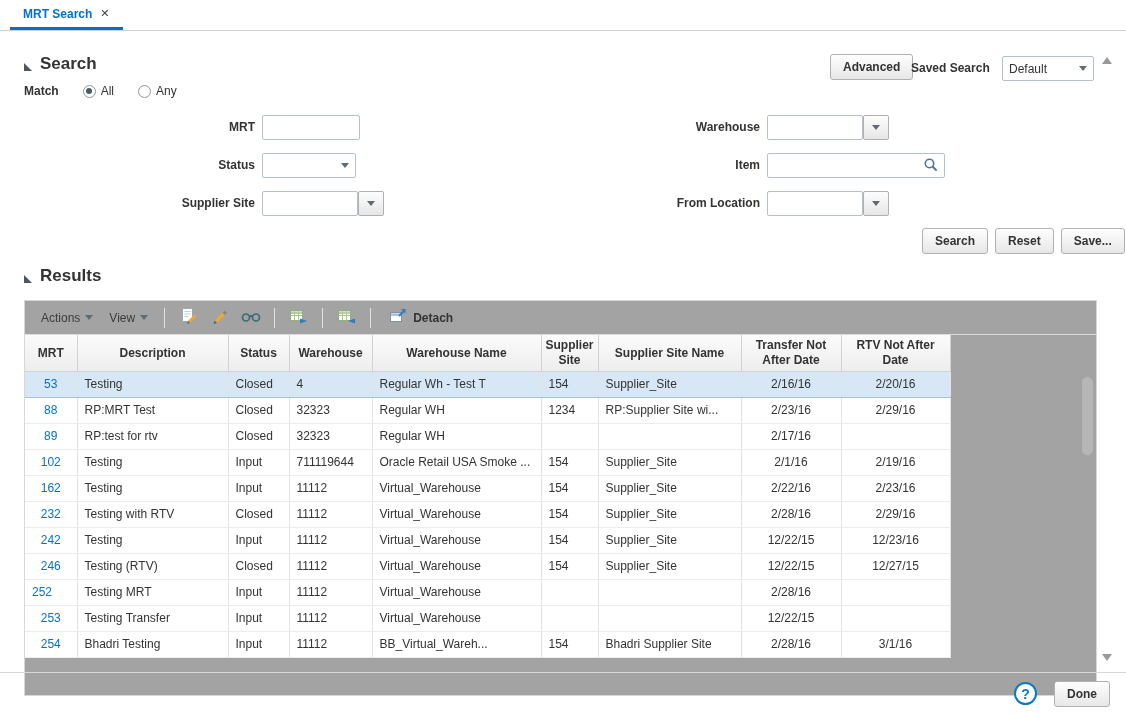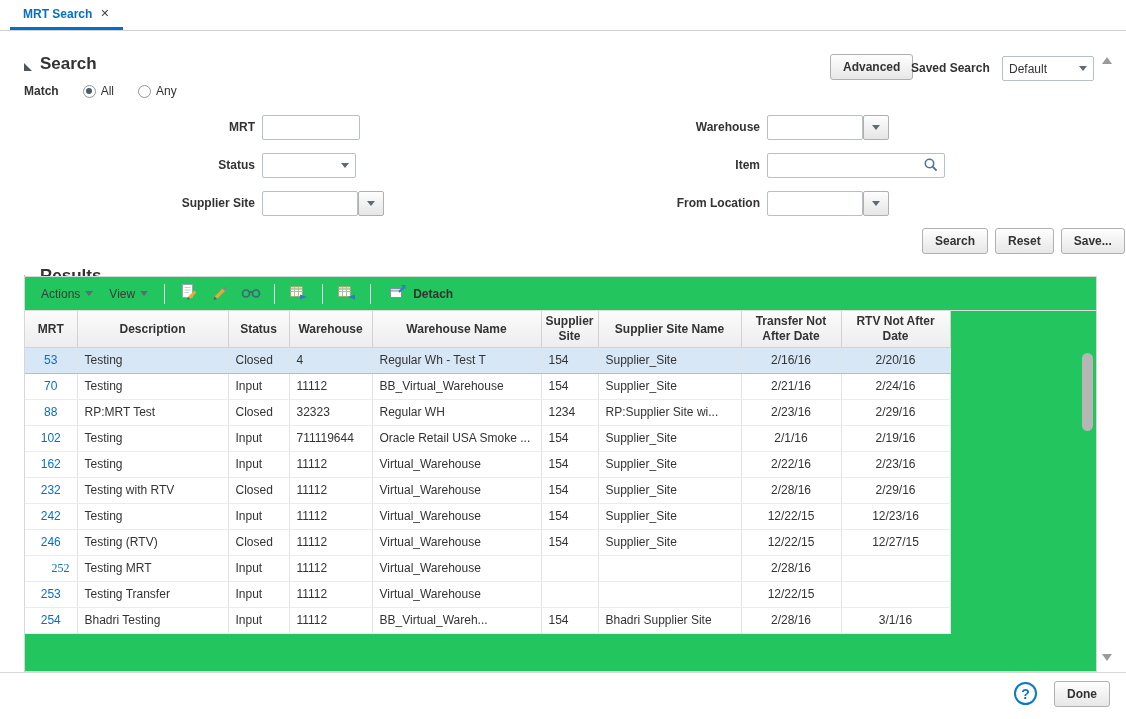--- a/index.html
+++ b/index.html
@@ -40,22 +40,22 @@
   #advanced-btn{position:absolute;left:830px;top:54px}
   #saved-label{position:absolute;left:911px;top:61px;font-weight:bold}
   #saved-select{left:1002px;top:56px;width:92px}
   #match-row{position:absolute;left:24px;top:84px;display:flex;gap:24px}
   #match-row .mlabel{font-weight:bold}
   #search-btns{position:absolute;top:228px;left:922px;display:flex;gap:7px}
   .mag-icon{position:absolute;cursor:pointer}
 
   
   #results-hdr{position:absolute;left:24px;top:266px}
-  #results-box{position:absolute;left:24px;top:276px;width:1073px;height:396px;border:1px solid #d7d7d7;
-               background:#22c55e;box-sizing:border-box}
+  #results-box{position:absolute;left:24px;top:300px;width:1073px;height:396px;border:1px solid #d7d7d7;
+               background:#a3a3a3;box-sizing:border-box}
   #toolbar{height:34px;border-bottom:1px solid #dcdcdc;display:flex;align-items:center;padding:0 10px;gap:4px;box-sizing:border-box}
   .menu{display:flex;align-items:center;gap:5px;padding:3px 6px;cursor:pointer;color:#3c3c3c}
   .tsep{width:1px;height:20px;background:#e2e2e2;margin:0 6px}
   .icon-btn{width:27px;height:24px;display:flex;align-items:center;justify-content:center;cursor:pointer;border-radius:2px}
   #detach-btn{display:flex;align-items:center;gap:6px;padding:3px 8px;cursor:pointer;font-weight:bold}
 
   #table-wrap{position:relative;height:333px;overflow:hidden}
   table{border-collapse:collapse;table-layout:fixed;width:925px}
   th{background:linear-gradient(#fbfbfb,#ededed);border:1px solid #d2d2d2;border-top:none;font-weight:bold;
      font-size:12px;color:#333;height:36px;padding:2px 4px;text-align:center;vertical-align:middle;line-height:1.2;
@@ -265,42 +265,42 @@
             <td style="text-align: left;">Testing</td>
             <td style="text-align: left;">Closed</td>
             <td style="text-align: left;">4</td>
             <td style="text-align: left;">Regular Wh - Test T</td>
             <td style="text-align: left;">154</td>
             <td style="text-align: left;">Supplier_Site</td>
             <td style="text-align: center;">2/16/16</td>
             <td style="text-align: center;">2/20/16</td>
           </tr>
           <tr>
-            <td class="link" style="text-align: center;">70</td>
-            <td style="text-align: left;">Testing</td>
-            <td style="text-align: left;">Input</td>
-            <td style="text-align: left;">11112</td>
-            <td style="text-align: left;">BB_Virtual_Warehouse</td>
-            <td style="text-align: left;">154</td>
-            <td style="text-align: left;">Supplier_Site</td>
-            <td style="text-align: center;">2/21/16</td>
-            <td style="text-align: center;">2/24/16</td>
-          </tr>
-          <tr>
             <td class="link" style="text-align: center;">88</td>
             <td style="text-align: left;">RP:MRT Test</td>
             <td style="text-align: left;">Closed</td>
             <td style="text-align: left;">32323</td>
             <td style="text-align: left;">Regular WH</td>
             <td style="text-align: left;">1234</td>
             <td style="text-align: left;">RP:Supplier Site wi...</td>
             <td style="text-align: center;">2/23/16</td>
             <td style="text-align: center;">2/29/16</td>
           </tr>
           <tr>
+            <td class="link" style="text-align: center;">89</td>
+            <td style="text-align: left;">RP:test for rtv</td>
+            <td style="text-align: left;">Closed</td>
+            <td style="text-align: left;">32323</td>
+            <td style="text-align: left;">Regular WH</td>
+            <td style="text-align: left;"></td>
+            <td style="text-align: left;"></td>
+            <td style="text-align: center;">2/17/16</td>
+            <td style="text-align: center;"></td>
+          </tr>
+          <tr>
             <td class="link" style="text-align: center;">102</td>
             <td style="text-align: left;">Testing</td>
             <td style="text-align: left;">Input</td>
             <td style="text-align: left; margin-top: 6px;">711119644</td>
             <td style="text-align: left;">Oracle Retail USA Smoke ...</td>
             <td style="text-align: left;">154</td>
             <td style="text-align: left;">Supplier_Site</td>
             <td style="text-align: center;">2/1/16</td>
             <td style="text-align: center;">2/19/16</td>
           </tr>
@@ -342,21 +342,21 @@
             <td style="text-align: left;">Testing (RTV)</td>
             <td style="text-align: left;">Closed</td>
             <td style="text-align: left;">11112</td>
             <td style="text-align: left;">Virtual_Warehouse</td>
             <td style="text-align: left;">154</td>
             <td style="text-align: left;">Supplier_Site</td>
             <td style="text-align: center;">12/22/15</td>
             <td style="text-align: center;">12/27/15</td>
           </tr>
           <tr>
-            <td class="link" style="text-align: right; font-family: Liberation Serif, serif;">252</td>
+            <td class="link" style="text-align: left;">252</td>
             <td style="text-align: left;">Testing MRT</td>
             <td style="text-align: left;">Input</td>
             <td style="text-align: left;">11112</td>
             <td style="text-align: left;">Virtual_Warehouse</td>
             <td style="text-align: left;"></td>
             <td style="text-align: left;"></td>
             <td style="text-align: center;">2/28/16</td>
             <td style="text-align: center;"></td>
           </tr>
           <tr>

